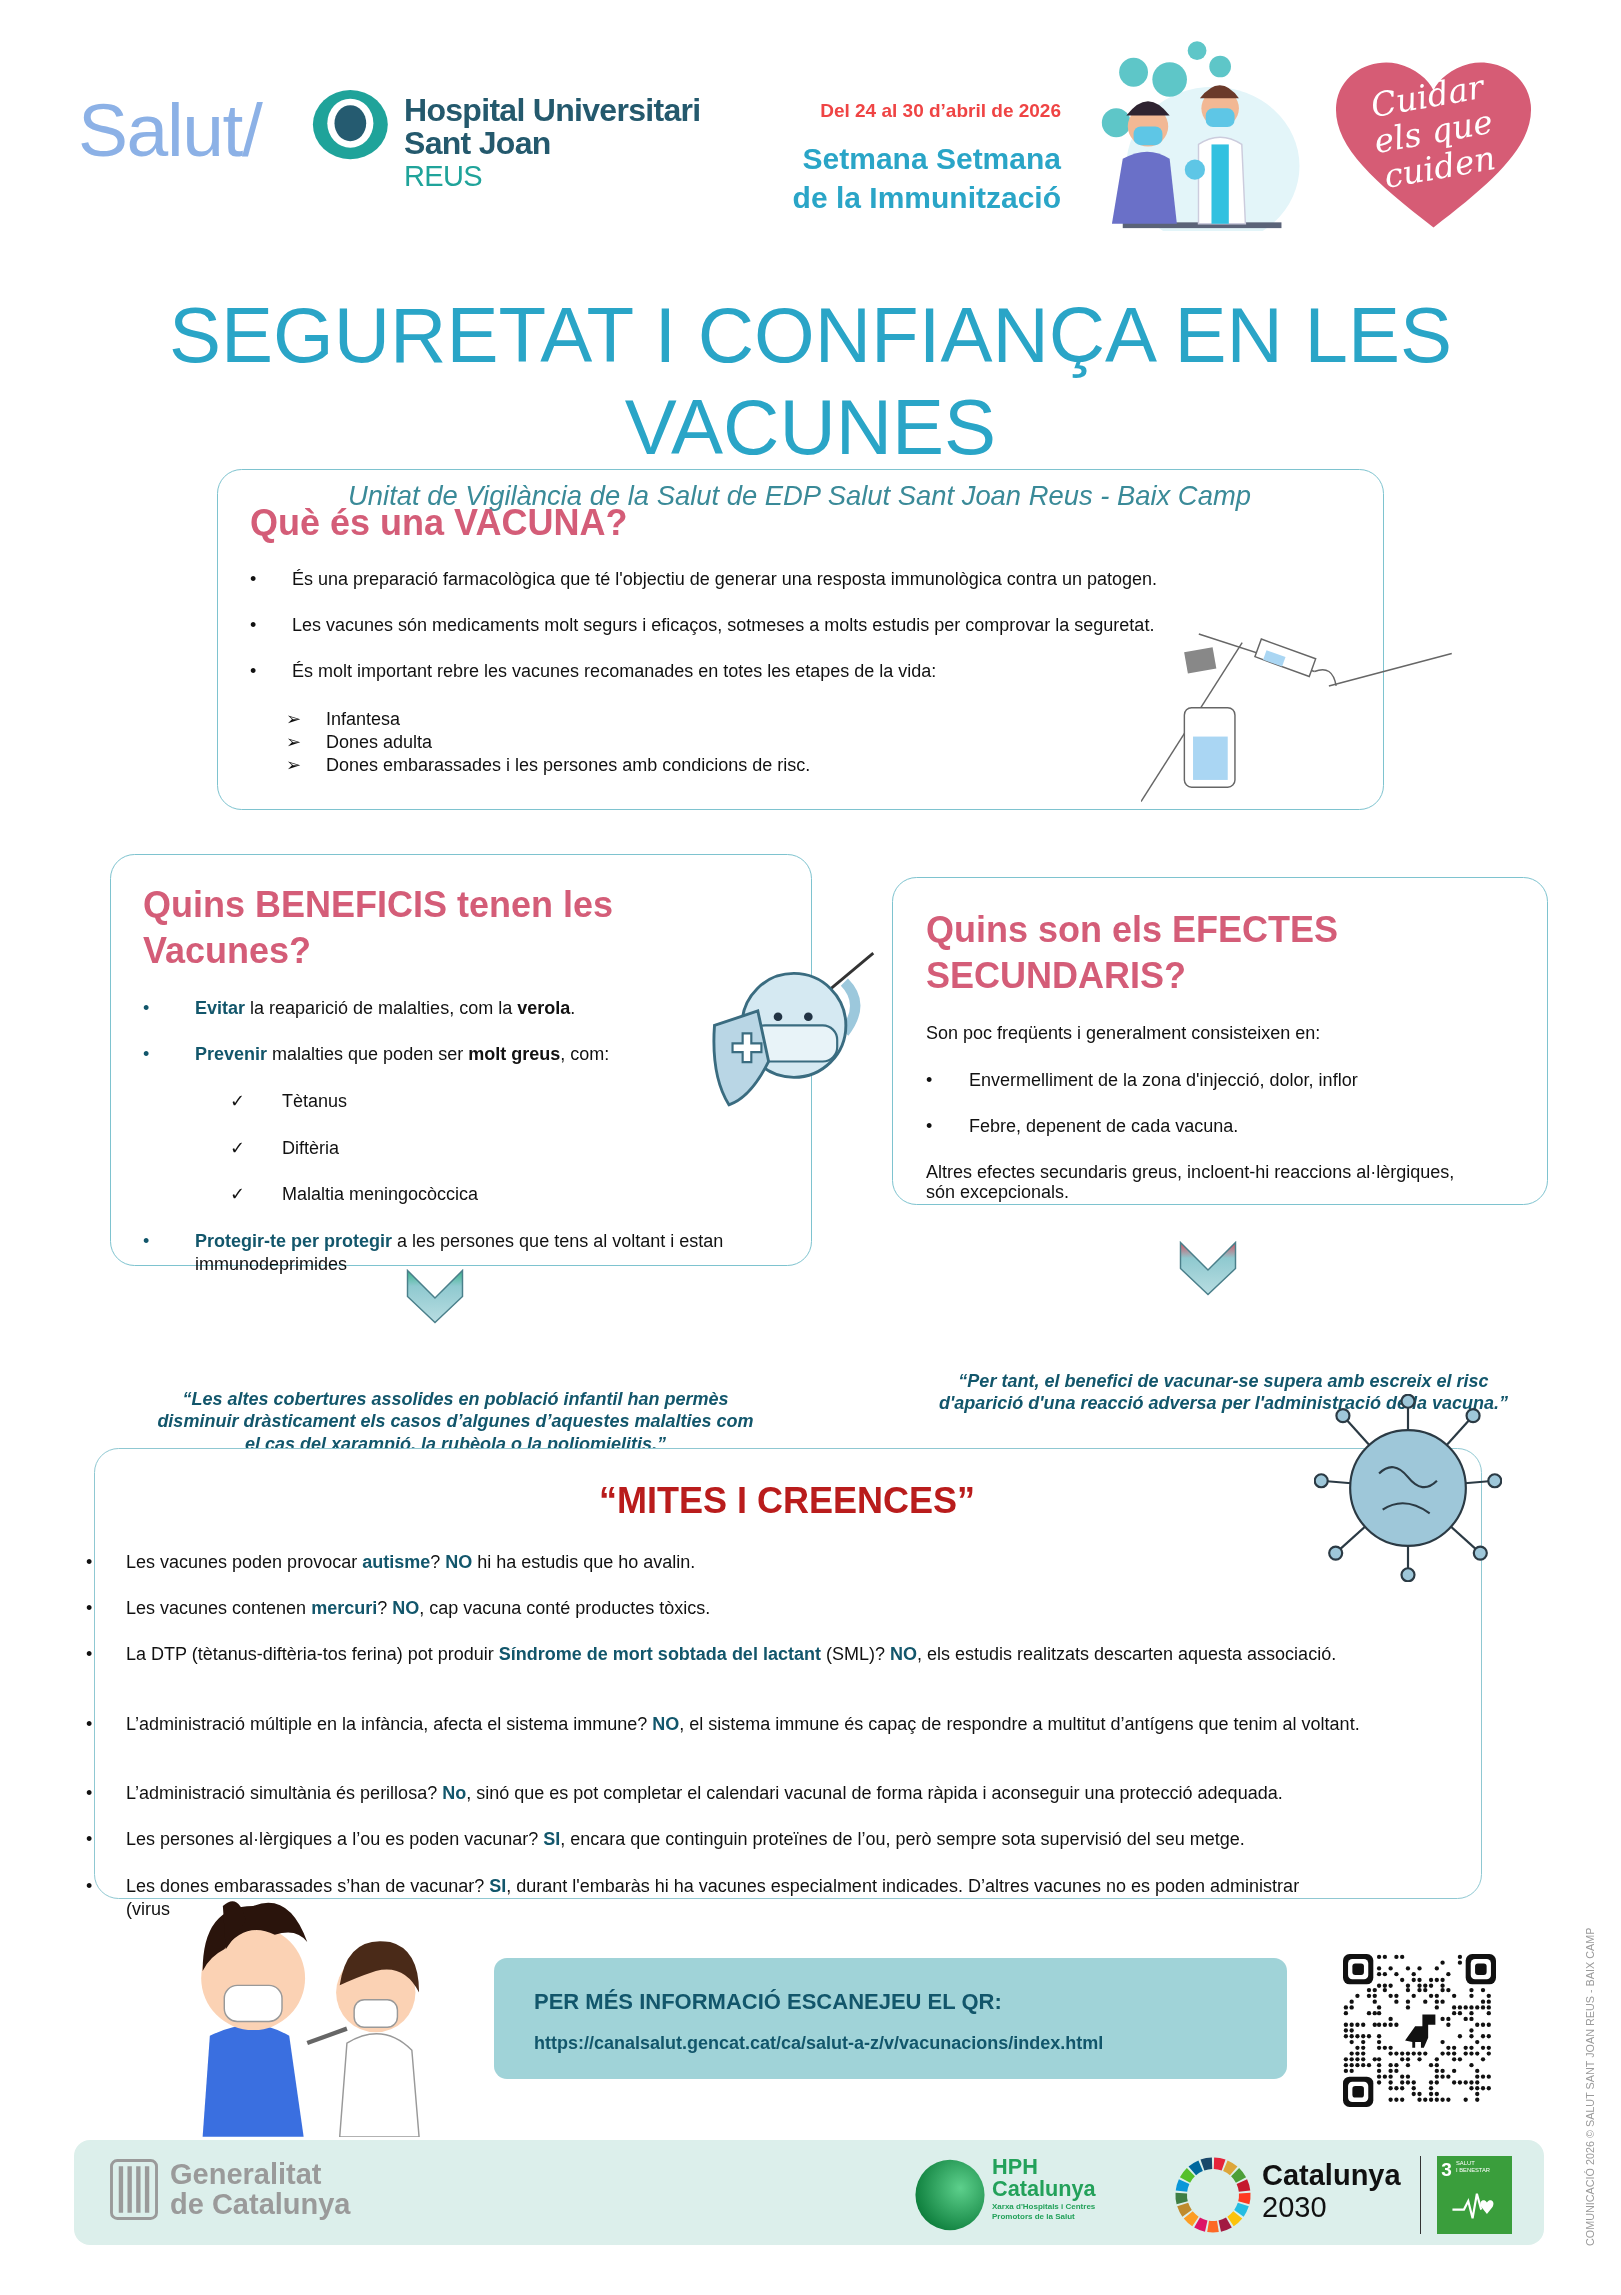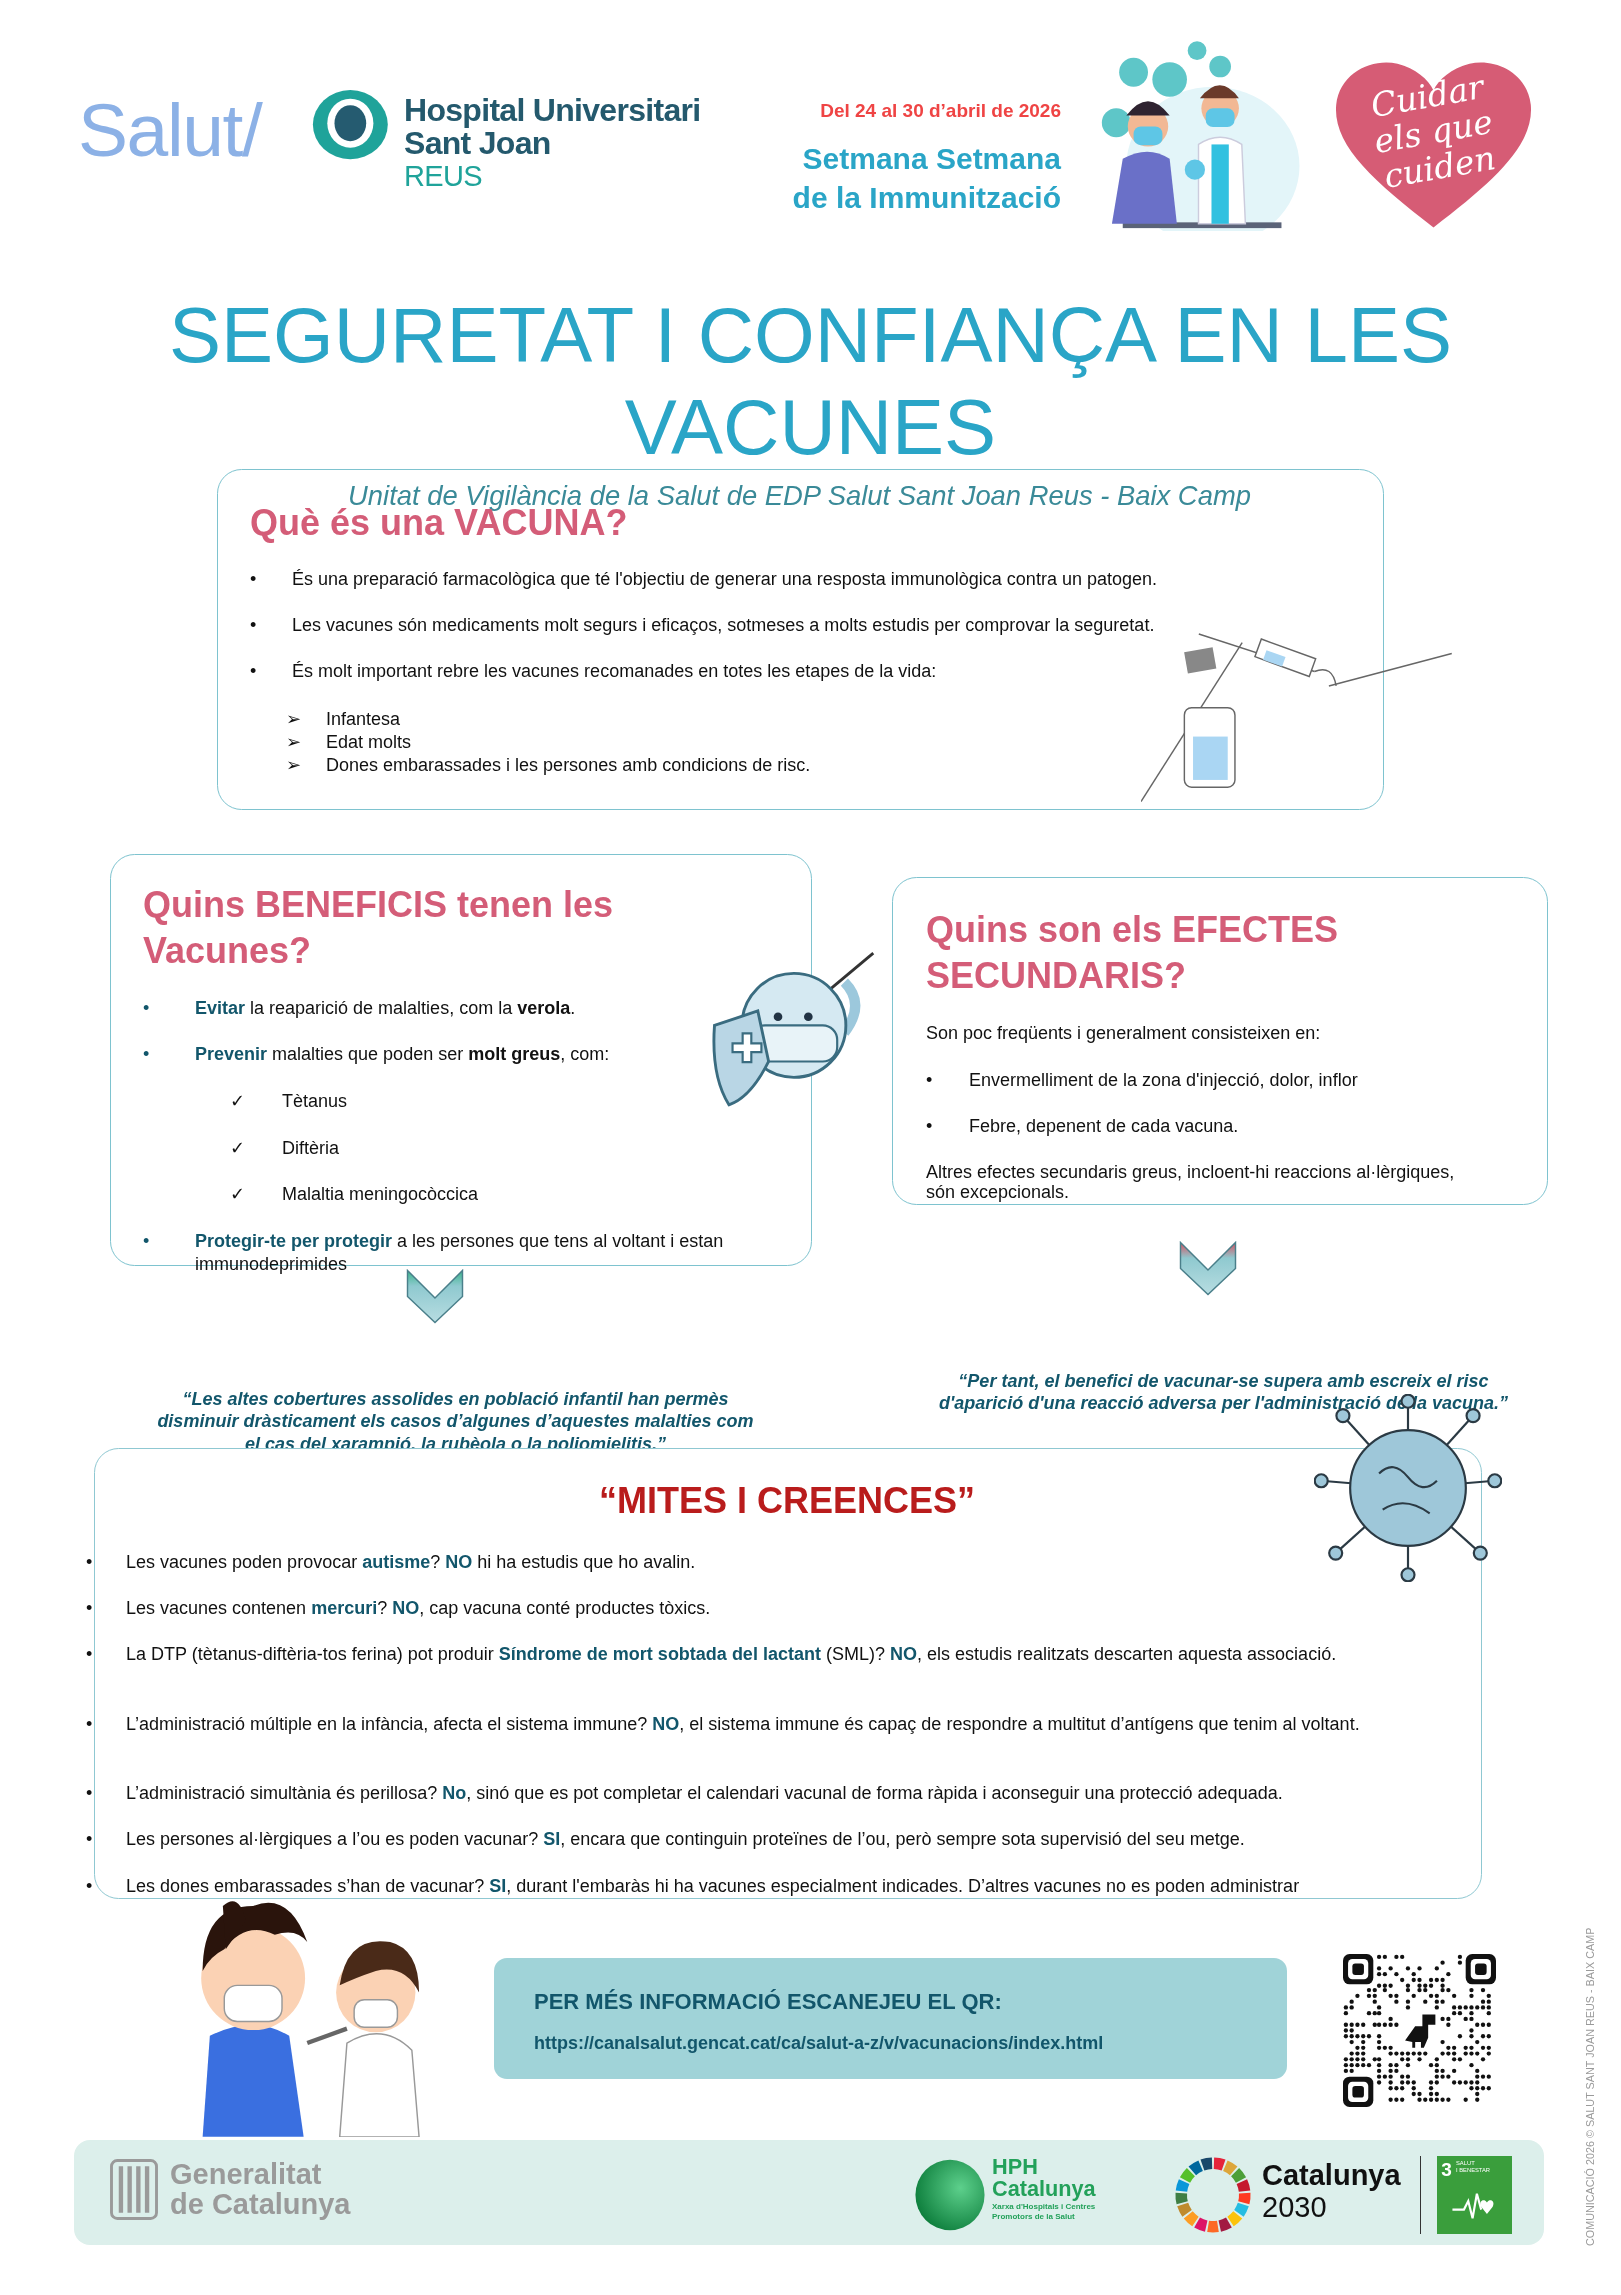--- a/index.html
+++ b/index.html
@@ -94,21 +94,21 @@
 <div class="bul" style="left:250px;top:614px;width:1011px;">
   <span class="dot">•</span><span style="margin-left:42px;">Les vacunes són medicaments molt segurs i eficaços, sotmeses a molts estudis per comprovar la seguretat.</span>
 </div>
 <div class="bul" style="left:250px;top:660px;width:1011px;">
   <span class="dot">•</span><span style="margin-left:42px;">És molt important rebre les vacunes recomanades en totes les etapes de la vida:</span>
 </div>
 <div class="bul" style="left:286px;top:708px;">
   <span class="dot">➢</span><span style="margin-left:40px;">Infantesa</span>
 </div>
 <div class="bul" style="left:286px;top:731px;">
-  <span class="dot">➢</span><span style="margin-left:40px;">Edat molts</span>
+  <span class="dot">➢</span><span style="margin-left:40px;">Dones adulta</span>
 </div>
 <div class="bul" style="left:286px;top:754px;">
   <span class="dot">➢</span><span style="margin-left:40px;">Dones embarassades i les persones amb condicions de risc.</span>
 </div>
 
 <div class="abs" style="left:1141px;top:628px;width:318px;height:181px;">
   <svg width="318" height="181" viewBox="0 0 440 250">
     <line x1="0" y1="240" x2="140" y2="20" stroke="#666" stroke-width="2"></line>
     <line x1="80" y1="8" x2="240" y2="60" stroke="#666" stroke-width="2"></line>
     <rect x="160" y="28" width="80" height="26" fill="#fff" stroke="#666" stroke-width="2" transform="rotate(20 200 40)"></rect>
@@ -252,20 +252,21 @@
   <span class="dot">•</span><span>L’administració múltiple en la infància, afecta el sistema immune? </span><span class="b-dark">NO</span><span>, el sistema immune és capaç de respondre a multitut d’antígens que tenim al voltant.</span>
 </div>
 <div class="myth" style="top:1782px;">
   <span class="dot">•</span><span>L’administració simultània és perillosa? </span><span class="b-dark">No</span><span>, sinó que es pot completar el calendari vacunal de forma ràpida i aconseguir una protecció adequada.</span>
 </div>
 <div class="myth" style="top:1828px;">
   <span class="dot">•</span><span>Les persones al·lèrgiques a l’ou es poden vacunar? </span><span class="b-dark">SI</span><span>, encara que continguin proteïnes de l’ou, però sempre sota supervisió del seu metge.</span>
 </div>
 <div class="myth" style="top:1875px;">
   <span class="dot">•</span><span>Les dones embarassades s’han de vacunar? </span><span class="b-dark">SI</span><span>, durant l'embaràs hi ha vacunes especialment indicades. D’altres vacunes no es poden administrar</span>
+  <div>(virus</div>
 </div>
 
 <div class="abs" style="left:181px;top:1877px;width:303px;height:260px;">
   <svg width="303" height="260" viewBox="0 0 420 360">
     <path d="M30 360 L40 220 Q100 190 150 220 L170 360 Z" fill="#3a6fe0"></path>
     <circle cx="100" cy="140" r="72" fill="#fbd2b4"></circle>
     <path d="M30 130 Q30 40 100 40 Q150 20 175 90 Q160 70 130 80 Q90 60 60 100 Q40 110 30 130 Z" fill="#2a140c"></path>
     <path d="M62 100 L58 40 Q80 20 90 60 Z" fill="#2a140c"></path>
     <rect x="60" y="150" width="80" height="50" rx="18" fill="#fff" stroke="#999" stroke-width="2"></rect>
     <path d="M220 360 L230 230 Q280 200 320 240 L330 360 Z" fill="#fff" stroke="#999" stroke-width="2"></path>

